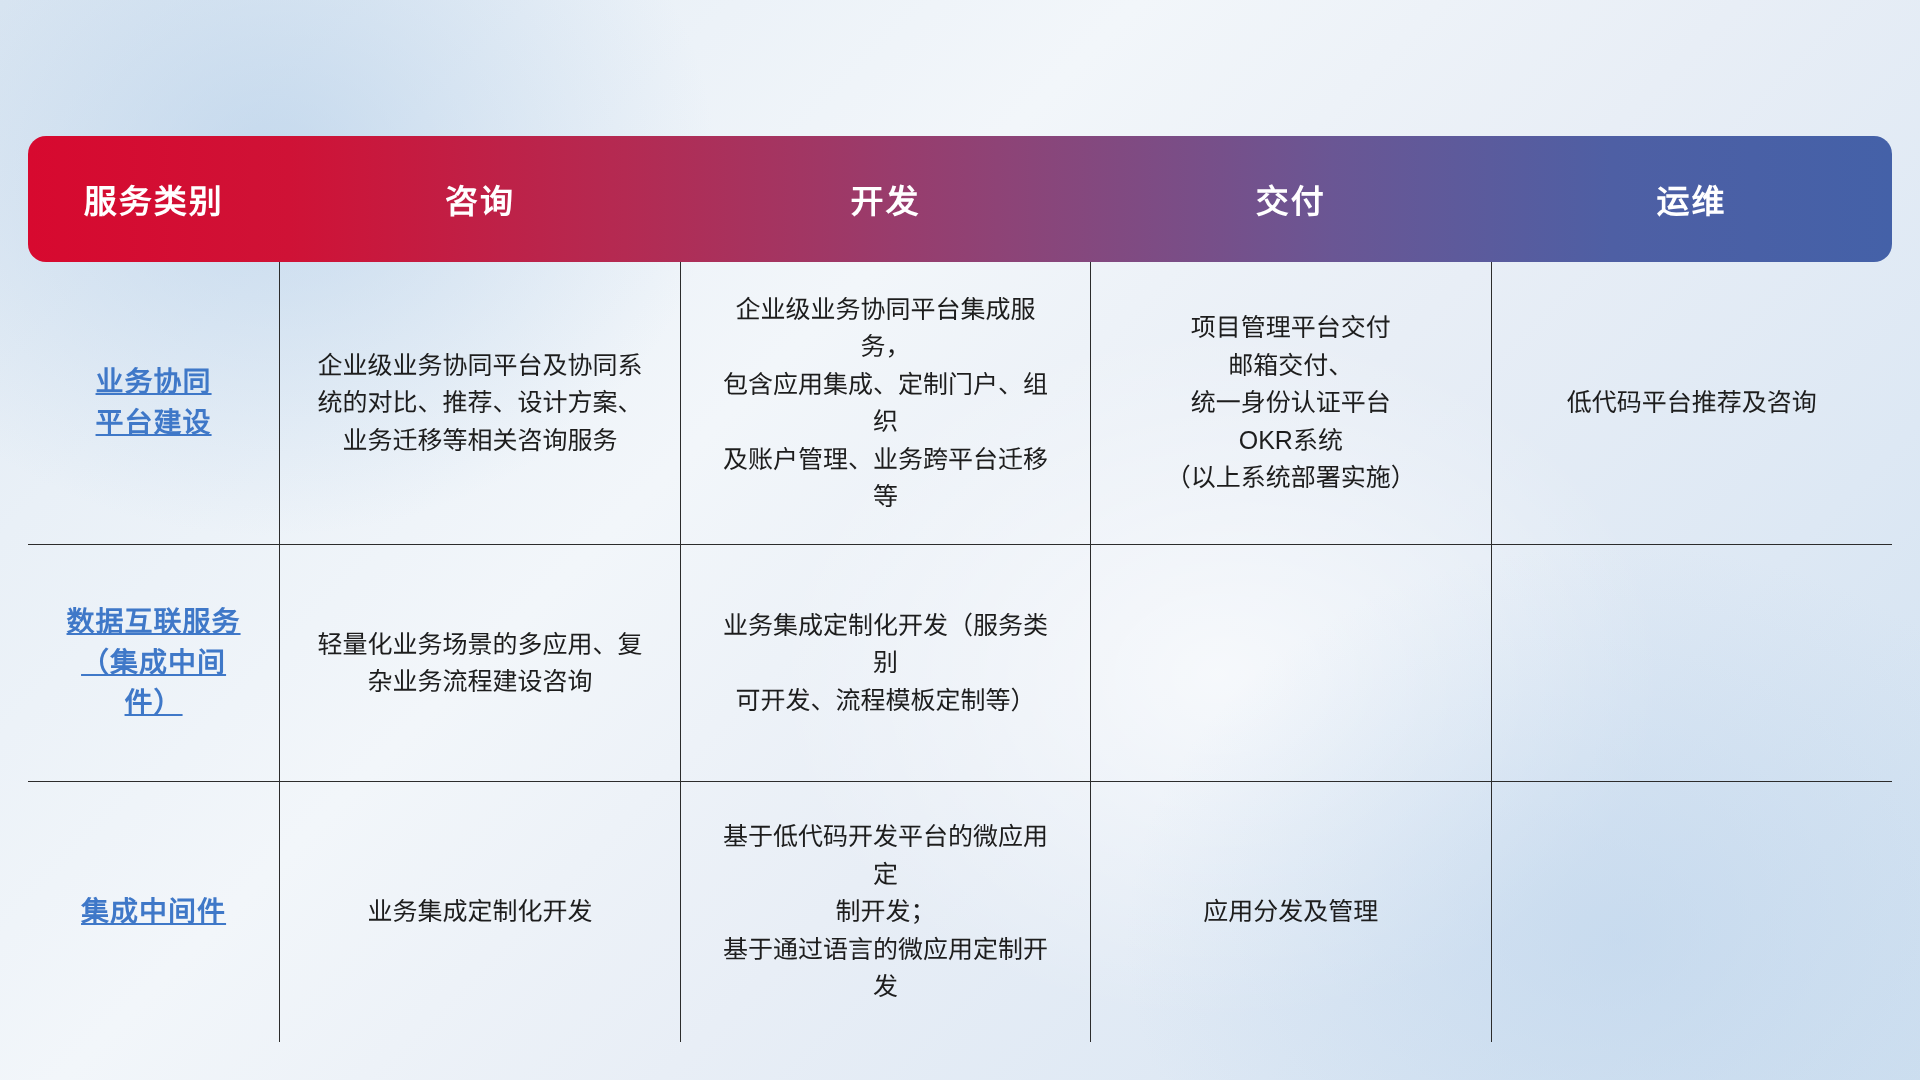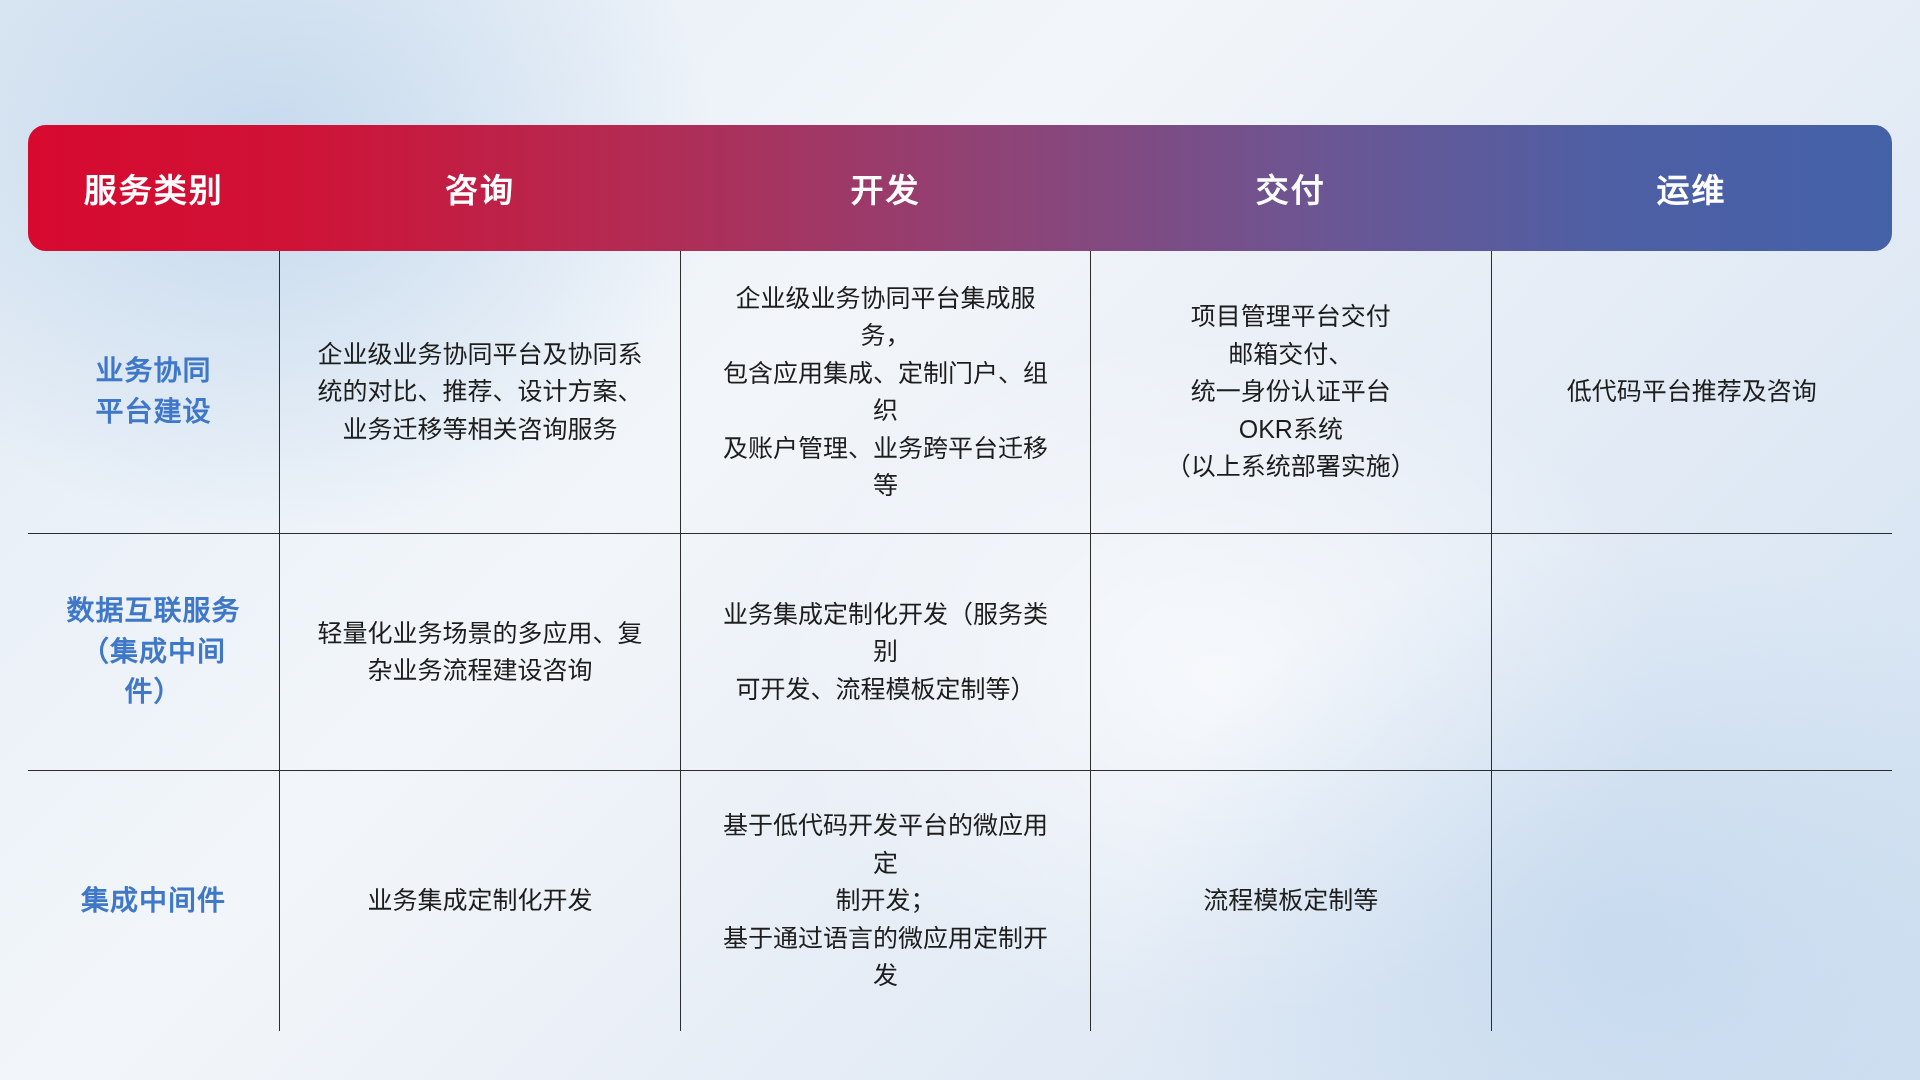--- a/index.html
+++ b/index.html
@@ -33,21 +33,21 @@
     position: absolute;
     left: 40%; top: 30%;
     width: 900px; height: 700px;
     background: radial-gradient(ellipse at center, rgba(255,255,255,0.65) 0%, rgba(255,255,255,0) 70%);
     pointer-events: none;
   }
 
   .table-wrap {
     position: absolute;
     left: 28px;
-    top: 125px;
+    top: 136px;
     width: 1864px;
   }
 
   table.service-table {
     width: 100%;
     border-collapse: collapse;
     table-layout: fixed;
   }
 
   
@@ -91,20 +91,21 @@
   tbody td:last-child { border-right: none; }
   tbody tr:last-child td { border-bottom: none; }
 
   tbody td.cat {
     color: #3f78c8;
     font-weight: bold;
     font-size: 28px;
     border-right: 1.5px solid #2c2c2c;
     line-height: 1.45;
     letter-spacing: 1px;
+    text-decoration: underline;
   }
 
   .cell-text {
     white-space: pre-line;
   }
 
   .row-1 td { height: 254px; }
   .row-2 td { height: 208px; }
   .row-3 td { height: 232px; }
 </style>
@@ -170,18 +171,18 @@
 可开发、流程模板定制等）</span></td>
         <td><span class="cell-text"></span></td>
         <td><span class="cell-text"></span></td>
       </tr>
       <tr class="row-3">
         <td class="cat"><span class="cell-text">集成中间件</span></td>
         <td><span class="cell-text">业务集成定制化开发</span></td>
         <td><span class="cell-text">基于低代码开发平台的微应用定
 制开发；
 基于通过语言的微应用定制开发</span></td>
-        <td><span class="cell-text">流程模板定制等</span></td>
+        <td><span class="cell-text">应用分发及管理</span></td>
         <td><span class="cell-text"></span></td>
       </tr>
     </tbody>
   </table>
 </div>
 
 </body></html>

